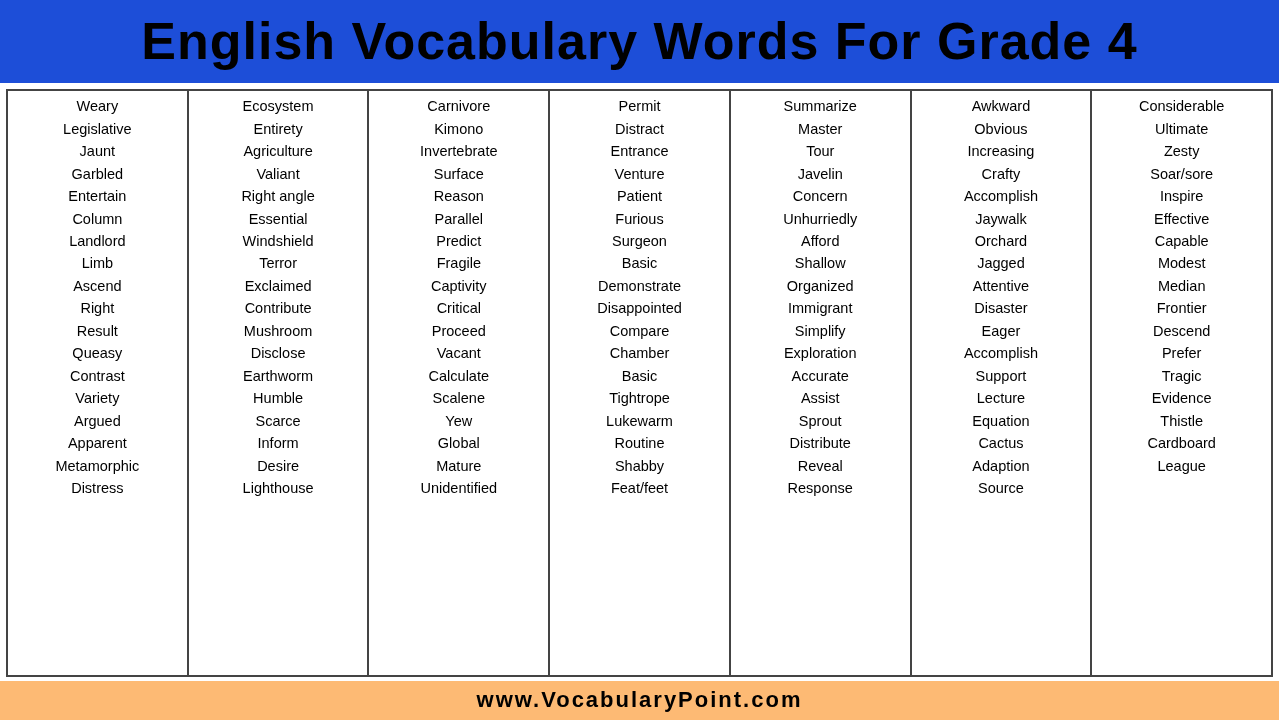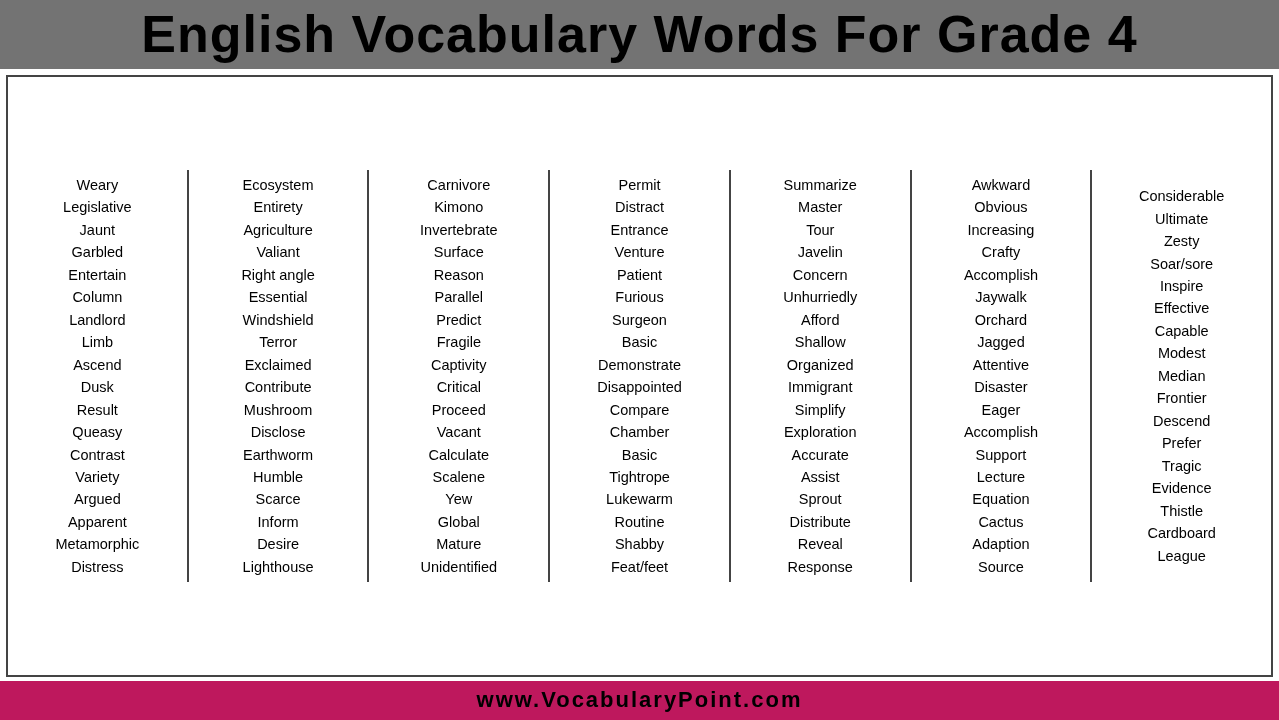--- a/index.html
+++ b/index.html
@@ -11,37 +11,36 @@
       overflow: hidden;
     }
     .page-wrapper {
       width: 1279px;
       height: 720px;
       display: flex;
       flex-direction: column;
       background: #fff;
     }
     .header {
-      background-color: #737373;
-      padding: 6px 16px;
+      background-color: #1d4ed8;
+      padding: 13px 16px;
       text-align: center;
     }
     .header h1 {
       font-size: 52px;
       font-weight: 900;
       color: #000;
       letter-spacing: 1px;
       line-height: 1.1;
     }
     .table-container {
       flex: 1;
       display: flex;
       border: 2px solid #444;
       margin: 6px 6px 4px 6px;
-      align-items: center;
     }
     .col {
       flex: 1;
       border-right: 2px solid #444;
       display: flex;
       flex-direction: column;
       align-items: center;
       padding: 4px 2px;
     }
     .col:last-child {
@@ -49,21 +48,21 @@
     }
     .cell {
       font-size: 14.5px;
       color: #000;
       text-align: center;
       line-height: 1.55;
       width: 100%;
       padding: 0 2px;
     }
     .footer {
-      background-color: #be185d;
+      background-color: #fdba74;
       text-align: center;
       padding: 6px 0 7px 0;
     }
     .footer span {
       font-size: 22px;
       font-weight: 900;
       color: #000;
       letter-spacing: 2px;
     }
   </style>
@@ -80,21 +79,21 @@
   <div class="col">
         <div class="cell">Weary</div>
         <div class="cell">Legislative</div>
         <div class="cell">Jaunt</div>
         <div class="cell">Garbled</div>
         <div class="cell">Entertain</div>
         <div class="cell">Column</div>
         <div class="cell">Landlord</div>
         <div class="cell">Limb</div>
         <div class="cell">Ascend</div>
-        <div class="cell">Dusk</div>
+        <div class="cell">Right</div>
         <div class="cell">Result</div>
         <div class="cell">Queasy</div>
         <div class="cell">Contrast</div>
         <div class="cell">Variety</div>
         <div class="cell">Argued</div>
         <div class="cell">Apparent</div>
         <div class="cell">Metamorphic</div>
         <div class="cell">Distress</div>
       </div>
       <div class="col">

